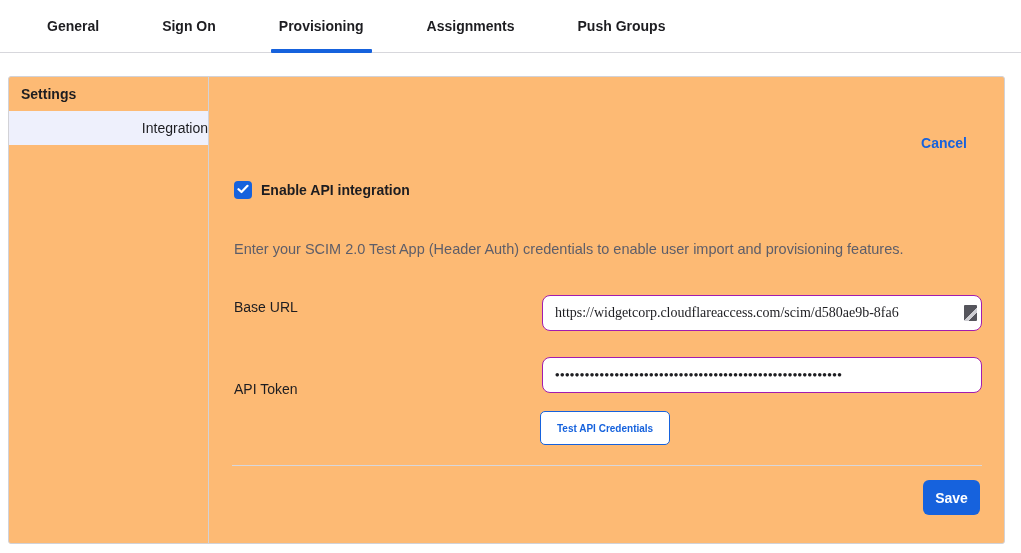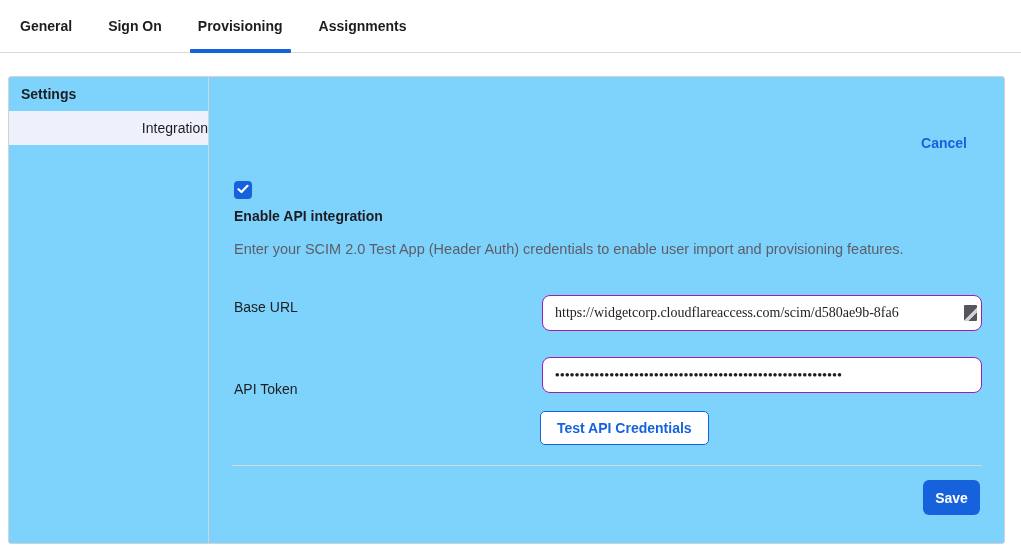--- a/index.html
+++ b/index.html
@@ -4,43 +4,43 @@
 <style>
   * { margin: 0; padding: 0; box-sizing: border-box; }
   html, body { width: 1021px; height: 553px; background: #ffffff;
     font-family: "Liberation Sans", sans-serif; position: relative; overflow: hidden; }
 
   
   .tabbar { position: absolute; top: 0; left: 0; width: 1021px; height: 53px;
     border-bottom: 1px solid #d7d7dc; display: flex; align-items: center;
     padding-left: 20px; gap: 36px; background: #fff; }
   .tab { position: relative; height: 53px; display: flex; align-items: center;
-    font-size: 14px; font-weight: bold; color: #1d1d21; cursor: pointer; white-space: nowrap; }
+    font-size: 14px; font-weight: bold; color: #1d1d21; cursor: pointer; white-space: nowrap; margin-left: 27px; }
   .tab.active::after { content: ""; position: absolute; left: -8px; right: -8px;
     bottom: 0; height: 4px; background: #1662dd; border-radius: 1px; }
 
   
   .panel { position: absolute; top: 76px; left: 8px; width: 997px; height: 468px;
-    background: #7dd3fc; border: 1px solid #d2d2d7; border-radius: 3px; }
+    background: #fdba74; border: 1px solid #d2d2d7; border-radius: 3px; }
 
   .sidebar { position: absolute; top: 0; left: 0; bottom: 0; width: 200px;
     border-right: 1px solid #d2d2d7; }
   .sidebar-header { height: 34px; line-height: 34px; padding-left: 12px;
     font-size: 14px; font-weight: bold; color: #1d1d21; }
   .sidebar-item { height: 34px; line-height: 34px; padding-left: 12px;
     font-size: 14px; color: #1d1d21; cursor: pointer; }
   .sidebar-item.selected { background: #eef0fc; text-align: right; }
 
   .content { position: absolute; top: 0; left: 200px; right: 0; bottom: 0; }
 
   .cancel-link { position: absolute; top: 58px; right: 37px; font-size: 14px;
     font-weight: bold; color: #1662dd; cursor: pointer; margin-left: 20px; }
 
   .checkbox-row { position: absolute; top: 104px; left: 25px; display: flex;
-    gap: 9px; flex-direction: column; }
+    align-items: center; gap: 9px; }
   .checkbox { width: 18px; height: 18px; background: #1662dd; border-radius: 4px;
     display: flex; align-items: center; justify-content: center; cursor: pointer; }
   .checkbox svg { width: 12px; height: 12px; }
   .checkbox-label { font-size: 14px; font-weight: bold; color: #1d1d21; }
 
   .description { position: absolute; top: 164px; left: 25px; right: 30px;
     font-size: 14.5px; color: #5e5e69; }
 
   .field-label { position: absolute; left: 25px; font-size: 14px; color: #1d1d21; }
   .label-base-url { top: 222px; }
@@ -52,39 +52,40 @@
   .text-input { width: 100%; height: 100%; border: 1px solid #a21caf; border-radius: 8px;
     padding: 0 12px; font-size: 14px; color: #1d1d21; background: #fff; outline: none;
     font-family: Liberation Serif, serif; }
   .token-input { letter-spacing: 0.4px; font-weight: bold; font-size: 13px; }
   .selection-block { position: absolute; right: 5px; top: 10px; width: 13px; height: 16px;
     background: #55555c; border-radius: 1px;
     background-image: linear-gradient(135deg, transparent 55%, #cfcfd4 55%, #cfcfd4 70%, transparent 70%); }
 
   .test-btn { position: absolute; top: 334px; left: 331px; height: 34px; padding: 4px 16px;
     background: #ffffff; border: 1px solid #1662dd; border-radius: 5px;
-    font-size: 14px; font-weight: bold; color: #1662dd; cursor: pointer;
+    font-size: 10px; font-weight: bold; color: #1662dd; cursor: pointer;
     font-family: "Liberation Sans", sans-serif; }
 
   .footer-divider { position: absolute; top: 388px; left: 23px; right: 22px;
     height: 1px; background: #d7d7dc; }
 
   .save-btn { position: absolute; top: 403px; right: 24px; width: 57px; height: 35px;
     background: #1662dd; border: none; border-radius: 6px; font-size: 14px;
     font-weight: bold; color: #ffffff; cursor: pointer;
     font-family: "Liberation Sans", sans-serif; }
 </style>
 </head>
 <body>
 
 <div class="tabbar">
   <div class="tab">General</div>
   <div class="tab">Sign On</div>
   <div class="tab active">Provisioning</div>
   <div class="tab">Assignments</div>
+  <div class="tab">Push Groups</div>
 </div>
 
 <div class="panel">
 
   <div class="sidebar">
     <div class="sidebar-header">Settings</div>
     <div class="sidebar-item selected">Integration</div>
   </div>
 
   <div class="content">

